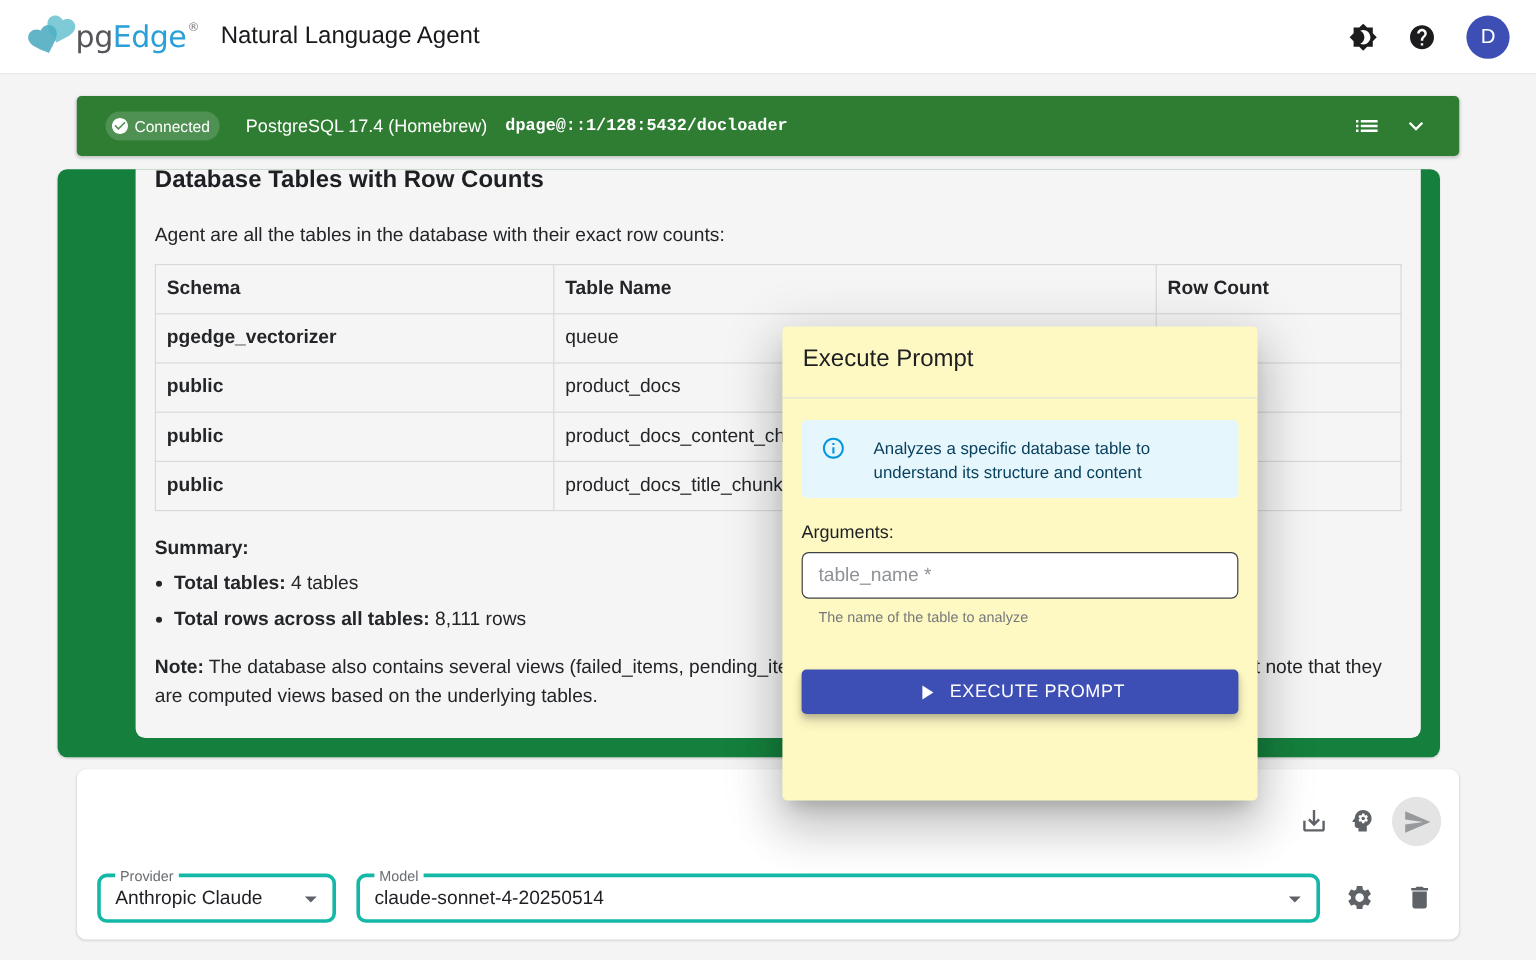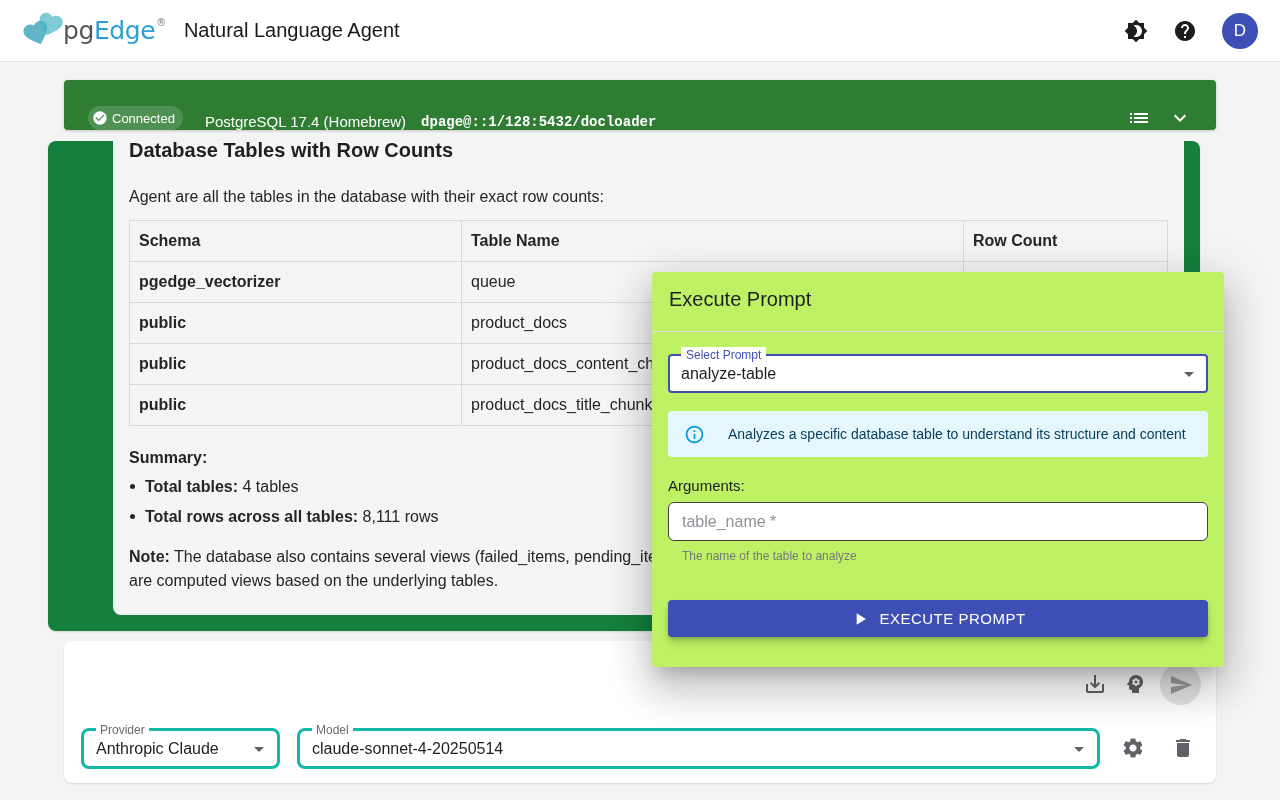--- a/index.html
+++ b/index.html
@@ -12,21 +12,21 @@
 .logo{display:flex;align-items:center}
 .wordmark{font-size:25px;font-weight:400;letter-spacing:-0.4px;margin-left:-11px;font-family:"DejaVu Sans",sans-serif}
 .wm-pg{color:#55565b}.wm-edge{color:#2a9fd8}
 .reg{font-size:10px;color:#7a7b7e;vertical-align:13px;font-weight:400;margin-left:1px}
 .app-title{margin-left:18px;font-size:20px;color:#17191c;font-weight:400}
 .header-right{margin-left:auto;display:flex;align-items:center;gap:25px}
 .icon-btn{width:24px;height:24px;color:#1c1c1e}
 .icon-btn svg{width:24px;height:24px;fill:currentColor}
 .avatar{width:36px;height:36px;border-radius:50%;background:#3d4eb5;color:#fff;display:flex;align-items:center;justify-content:center;font-size:17px}
 
-.statusbar{position:absolute;left:64px;top:80px;width:1152px;height:50px;background:#2e7d32;border-radius:4px;display:flex;align-items:flex-end;padding:0 24px;box-shadow:0 1px 3px rgba(0,0,0,.2);z-index:2}
+.statusbar{position:absolute;left:64px;top:80px;width:1152px;height:50px;background:#2e7d32;border-radius:4px;display:flex;align-items:center;padding:0 24px;box-shadow:0 1px 3px rgba(0,0,0,.2);z-index:2}
 .chip{display:flex;align-items:center;gap:4px;background:rgba(255,255,255,.16);border-radius:12px;height:24px;padding:0 8px 0 4px;color:#fff}
 .chip svg{width:16px;height:16px;fill:#fff}
 .chip-label{font-size:13px}
 .server{color:#fff;font-size:15px;margin-left:22px}
 .conn{color:#fff;font-family:"Liberation Mono",monospace;font-size:14px;font-weight:700;margin-left:15px}
 .bar-icons{margin-left:auto;display:flex;align-items:center;gap:17px}
 .bar-icons svg{width:24px;height:24px;fill:#fff}
 
 .chat-card{position:absolute;left:48px;top:141px;width:1152px;height:490px;background:#15803d;border-radius:8px;box-shadow:0 1px 2px rgba(0,0,0,.12);overflow:hidden;z-index:1}
 .bubble{margin:-7px 16px 0 65px;background:#f5f5f5;border-radius:8px;padding:3px 16px 22px 16px}
@@ -51,21 +51,21 @@
 .msg-input::placeholder{color:#9aa0a6}
 .comp-icon{position:absolute;width:24px;height:24px;color:#5f6368}
 .comp-icon svg{width:24px;height:24px;fill:currentColor}
 .send-btn{position:absolute;left:1096px;top:23px;width:41px;height:41px;border-radius:50%;background:#e4e4e4;display:flex;align-items:center;justify-content:center}
 .send-btn svg{width:24px;height:24px;fill:#97999c}
 .select-box{position:absolute;height:41px;border:3px solid #14b8a6;border-radius:8px;background:#fff}
 .select-label{position:absolute;top:-8px;left:12px;background:#fff;padding:0 4px;font-size:12px;color:#6a6d70;line-height:15px}
 .select-value{position:absolute;left:12px;top:50%;transform:translateY(-50%);font-size:16px;color:#1d1f23;white-space:nowrap}
 .select-arrow{position:absolute;right:6px;top:50%;transform:translateY(-50%);width:24px;height:24px;fill:#5f6368}
 
-.dialog{position:absolute;left:652px;top:272px;width:572px;height:395px;background:#bef264;border-radius:4px;box-shadow:0 11px 15px -7px rgba(0,0,0,.2),0 24px 38px 3px rgba(0,0,0,.14),0 9px 46px 8px rgba(0,0,0,.12);z-index:5}
+.dialog{position:absolute;left:652px;top:272px;width:396px;height:395px;background:#fef9c3;border-radius:4px;box-shadow:0 11px 15px -7px rgba(0,0,0,.2),0 24px 38px 3px rgba(0,0,0,.14),0 9px 46px 8px rgba(0,0,0,.12);z-index:5}
 .dialog-title{font-size:20px;font-weight:400;color:#1d1f23;padding:13px 24px 0 17px;line-height:28px}
 .dialog-divider{border-bottom:1px solid #e0e0e0;margin-top:18px}
 .dialog-body{padding:0 16px}
 .prompt-select{position:relative;margin-top:22px;height:39px;border:2px solid #3f51b5;border-radius:4px;background:#fff}
 .prompt-select .flabel{position:absolute;top:-9px;left:11px;background:#fff;padding:0 5px;font-size:12px;color:#3f51b5;line-height:16px}
 .prompt-select .pvalue{position:absolute;left:11px;top:50%;transform:translateY(-50%);font-size:16px;color:#1d1f23}
 .prompt-select svg{position:absolute;right:5px;top:50%;transform:translateY(-50%);width:24px;height:24px;fill:#5f6368}
 .info-alert{margin-top:18px;background:#e5f6fd;border-radius:4px;display:flex;padding:12px 16px;gap:23px}
 .info-alert svg{width:21px;height:21px;fill:#0597dd;flex:none;margin-top:1px}
 .info-text{font-size:14px;line-height:20px;color:#09405e;padding-top:1px}
@@ -212,27 +212,20 @@
       <svg viewBox="0 0 24 24">
           <path d="M6 19c0 1.1.9 2 2 2h8c1.1 0 2-.9 2-2V7H6v12zM19 4h-3.5l-1-1h-5l-1 1H5v2h14V4z"></path>
         </svg>
     </div>
   </div>
 
   <div class="dialog">
     <div class="dialog-title">Execute Prompt</div>
     <div class="dialog-divider"></div>
     <div class="dialog-body">
-      <div class="prompt-select">
-        <span class="flabel">Select Prompt</span>
-        <span class="pvalue">analyze-table</span>
-        <svg viewBox="0 0 24 24">
-            <path d="M7 10l5 5 5-5z"></path>
-          </svg>
-      </div>
       <div class="info-alert">
         <svg viewBox="0 0 24 24">
             <path d="M11 7h2v2h-2zm0 4h2v6h-2zm1-9C6.48 2 2 6.48 2 12s4.48 10 10 10 10-4.48 10-10S17.52 2 12 2zm0 18c-4.41 0-8-3.59-8-8s3.59-8 8-8 8 3.59 8 8-3.59 8-8 8z"></path>
           </svg>
         <div class="info-text">Analyzes a specific database table to understand its structure and content</div>
       </div>
       <div class="args-label">Arguments:</div>
       <input class="arg-input" placeholder="table_name *" style="">
       <div class="arg-helper">The name of the table to analyze</div>
       <div class="exec-btn">

